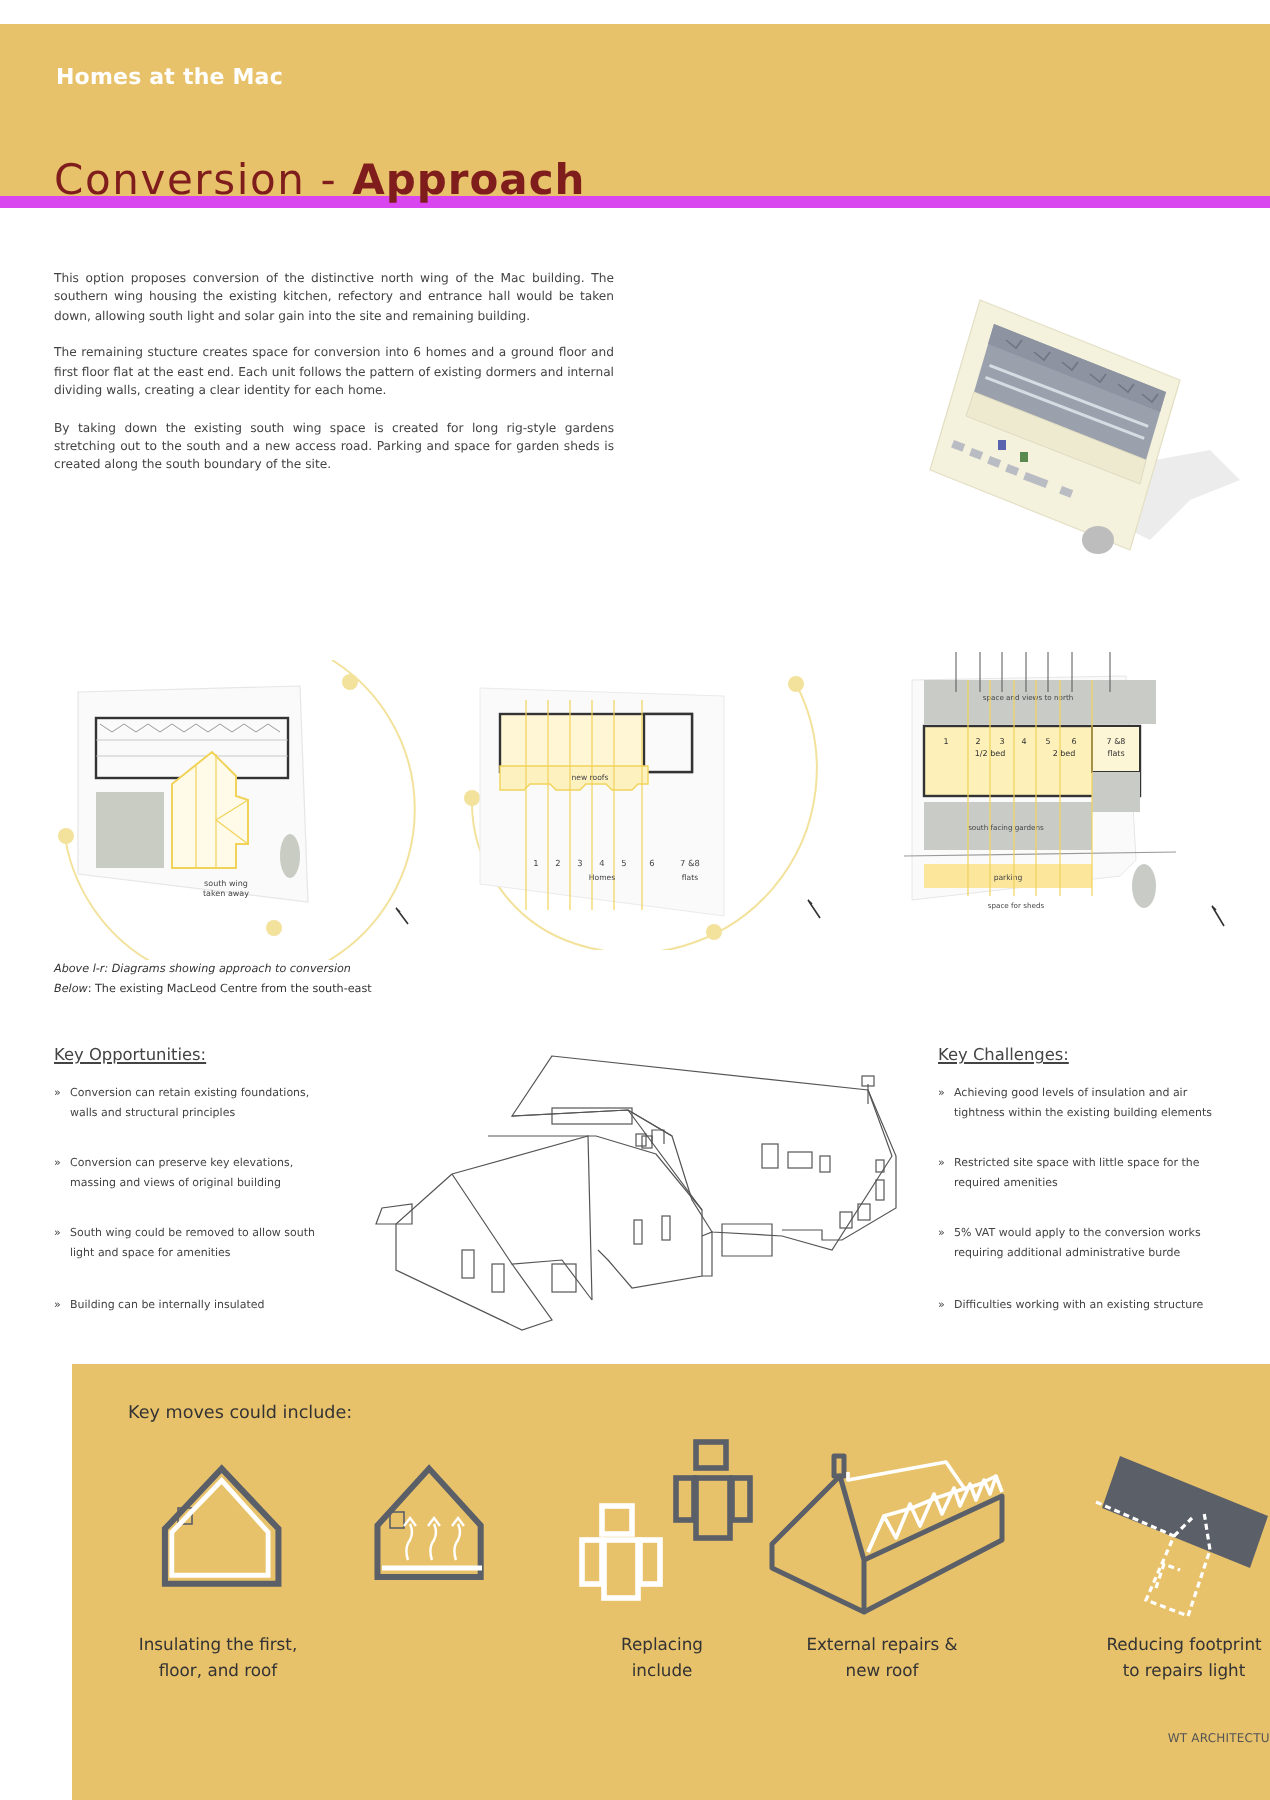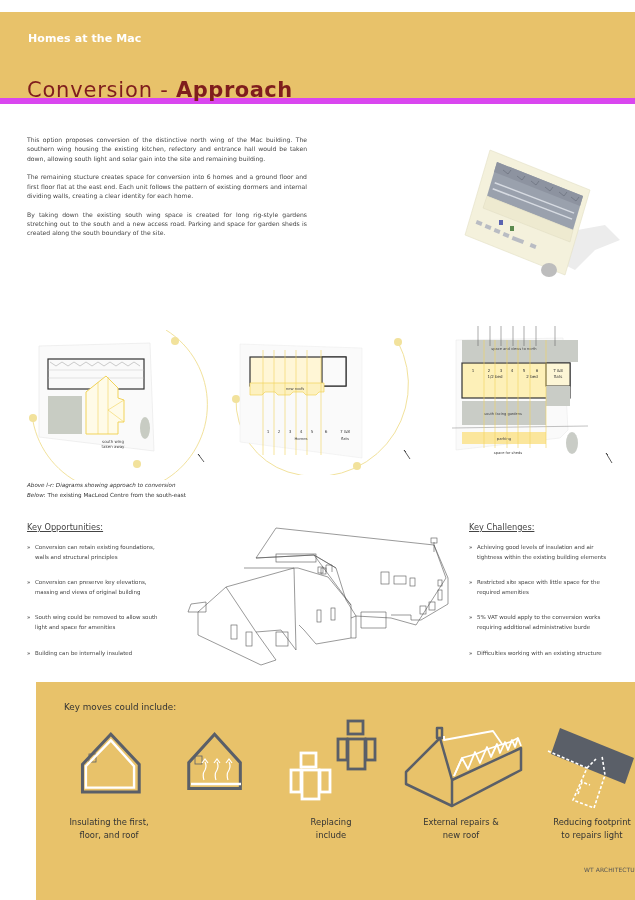--- a/index.html
+++ b/index.html
@@ -57,21 +57,21 @@
     }
     .footer .moves-title {
       position: absolute; left: 28px; top: 20px; font-size: 8.8px; color: #333;
     }
     .move { position: absolute; text-align: center; }
     .move .ico { display: block; margin: 0 auto; }
     .move .lbl { font-size: 8.4px; line-height: 13.4px; color: #333; margin-top: 4px; white-space: nowrap; }
     .m1 { left: 28px; top: 48px; width: 90px; }
     .m2 { left: 136px; top: 48px; width: 90px; }
     .m3 { left: 245px; top: 36px; width: 100px; }
-    .m4 { left: 360px; top: 44px; width: 130px; }
+    .m4 { left: 340px; top: 44px; width: 130px; }
     .m5 { left: 506px; top: 44px; width: 100px; }
     .m1 .lbl, .m2 .lbl, .m3 .lbl { position: absolute; left: 0; width: 100%; top: 82px; }
     .m3 .lbl { top: 94px; }
     .m4 .lbl, .m5 .lbl { position: absolute; left: 0; width: 100%; top: 86px; }
     .credit {
       position: absolute; right: 28px; top: 184px; font-size: 6px; color: #555; letter-spacing: 0.1px;
     }
   </style>
 </head>
 <body>

